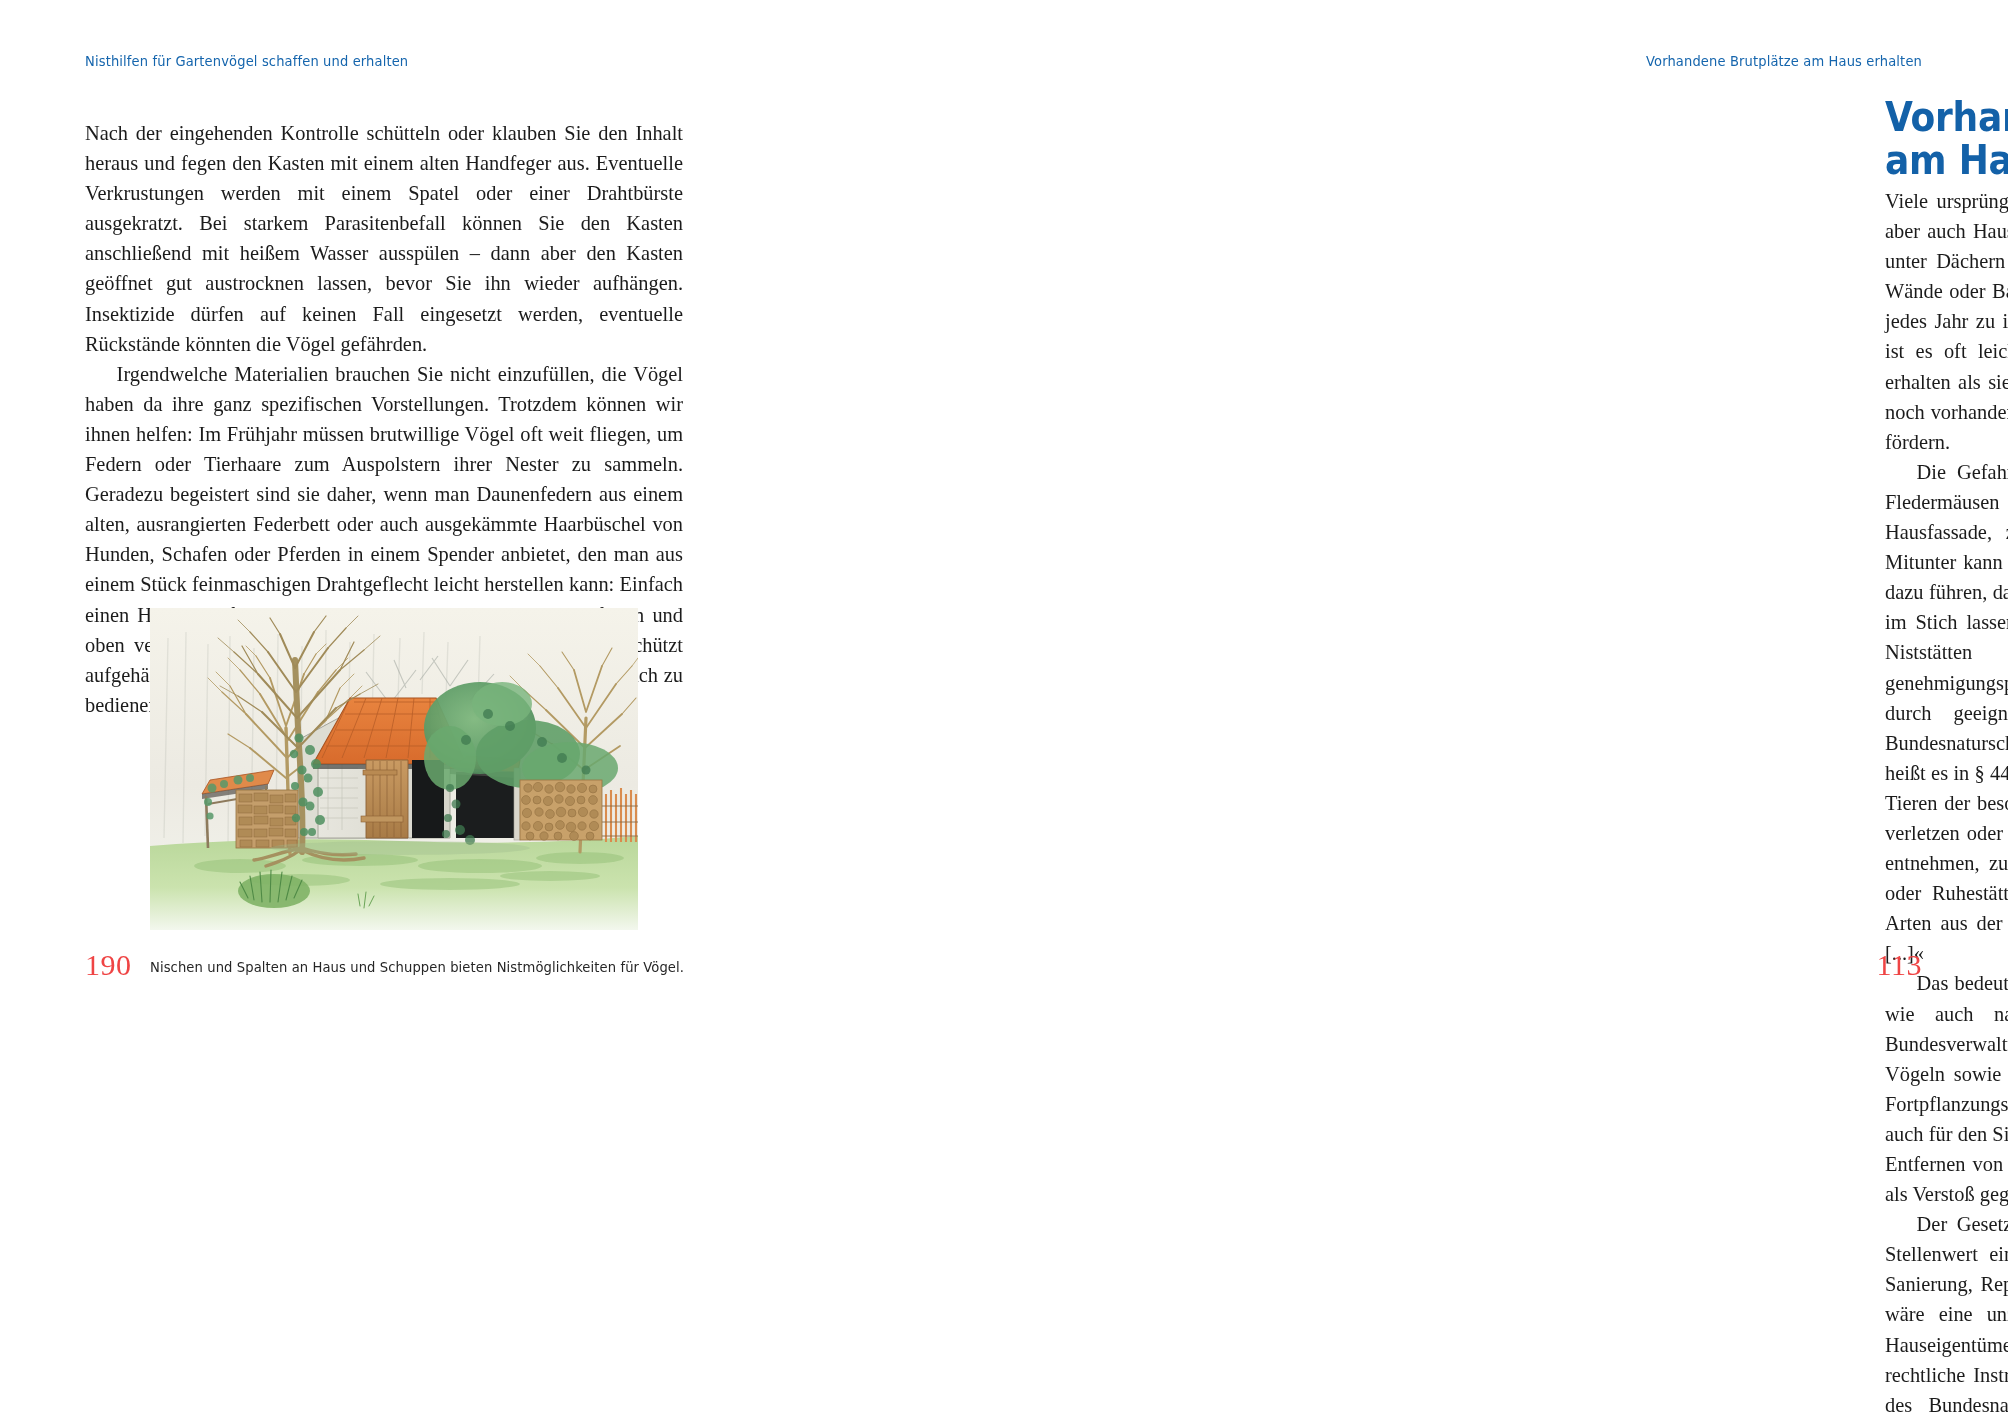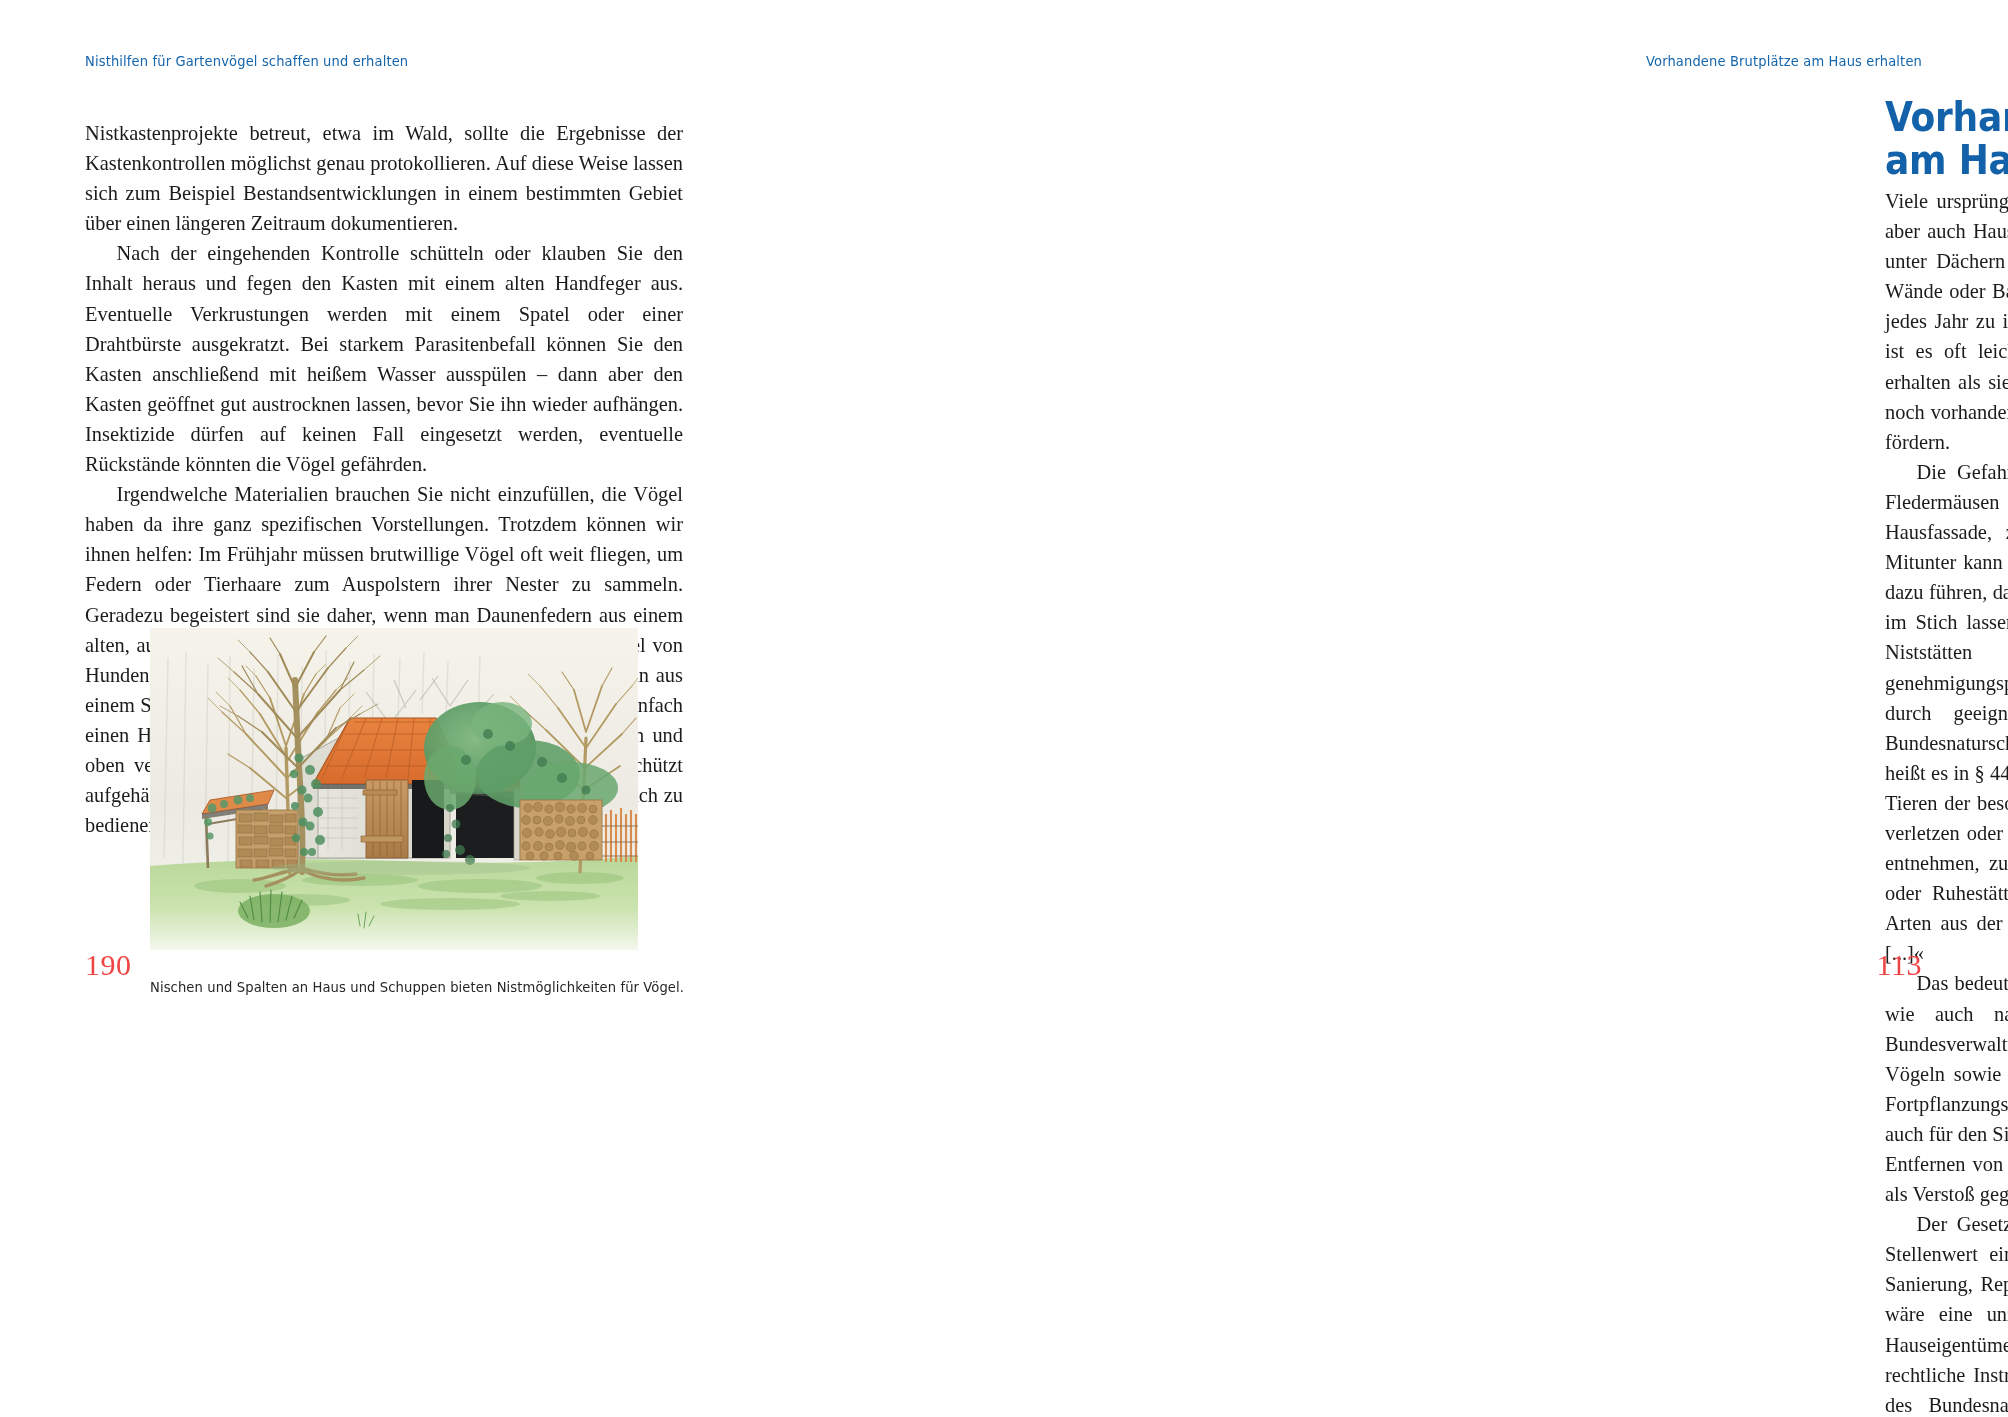--- a/index.html
+++ b/index.html
@@ -77,21 +77,21 @@
     line-height:43px;
     color:#1361a8;
     letter-spacing:-.2px;
   }
   .chapter-title .line{display:block;white-space:nowrap;}
 
   
   .figure{
     position:absolute;
     left:150px;
-    top:628px;
+    top:608px;
     width:488px;
   }
   .illus{
     width:488px;height:322px;display:block;
   }
   .caption{
     margin-top:28px;
     font-family:"DejaVu Sans Condensed","Liberation Sans",sans-serif;
     font-size:14.6px;
     color:#262626;
@@ -103,21 +103,20 @@
 </head>
 <body>
 
 <div class="spread">
 
   <div class="page page-left">
 
     <div class="running-head">Nisthilfen für Gartenvögel schaffen und erhalten</div>
 
     <div class="column">
-      <p>Nistkastenprojekte betreut, etwa im Wald, sollte die Ergebnisse der Kastenkontrollen möglichst genau protokollieren. Auf diese Weise lassen sich zum Beispiel Bestandsentwicklungen in einem bestimmten Gebiet über einen längeren Zeitraum dokumentieren.</p>
       <p>Nach der eingehenden Kontrolle schütteln oder klauben Sie den Inhalt heraus und fegen den Kasten mit einem alten Handfeger aus. Eventuelle Verkrustungen werden mit einem Spatel oder einer Drahtbürste ausgekratzt. Bei starkem Parasitenbefall können Sie den Kasten anschließend mit heißem Wasser ausspülen – dann aber den Kasten geöffnet gut austrocknen lassen, bevor Sie ihn wieder aufhängen. Insektizide dürfen auf keinen Fall eingesetzt werden, eventuelle Rückstände könnten die Vögel gefährden.</p>
       <p>Irgendwelche Materialien brauchen Sie nicht einzufüllen, die Vögel haben da ihre ganz spezifischen Vorstellungen. Trotzdem können wir ihnen helfen: Im Frühjahr müssen brutwillige Vögel oft weit fliegen, um Federn oder Tierhaare zum Auspolstern ihrer Nester zu sammeln. Geradezu begeistert sind sie daher, wenn man Daunenfedern aus einem alten, ausrangierten Federbett oder auch ausgekämmte Haarbüschel von Hunden, Schafen oder Pferden in einem Spender anbietet, den man aus einem Stück feinmaschigen Drahtgeflecht leicht herstellen kann: Einfach einen Hohlraum formen, Federn und / oder Haarbüschel einfüllen und oben verschließen. Gut sichtbar, aber vor Wind und Regen geschützt aufgehängt, werden sich bald Scharen von Vögeln einstellen, um sich zu bedienen.</p>
     </div>
 
     <div class="figure">
       <svg class="illus" viewBox="0 0 488 322" xmlns="http://www.w3.org/2000/svg">
         <defs>
           <linearGradient id="sky" x1="0" y1="0" x2="0" y2="1">
             <stop offset="0%" stop-color="#f5f3ea"></stop>
             <stop offset="55%" stop-color="#eceae2"></stop>

